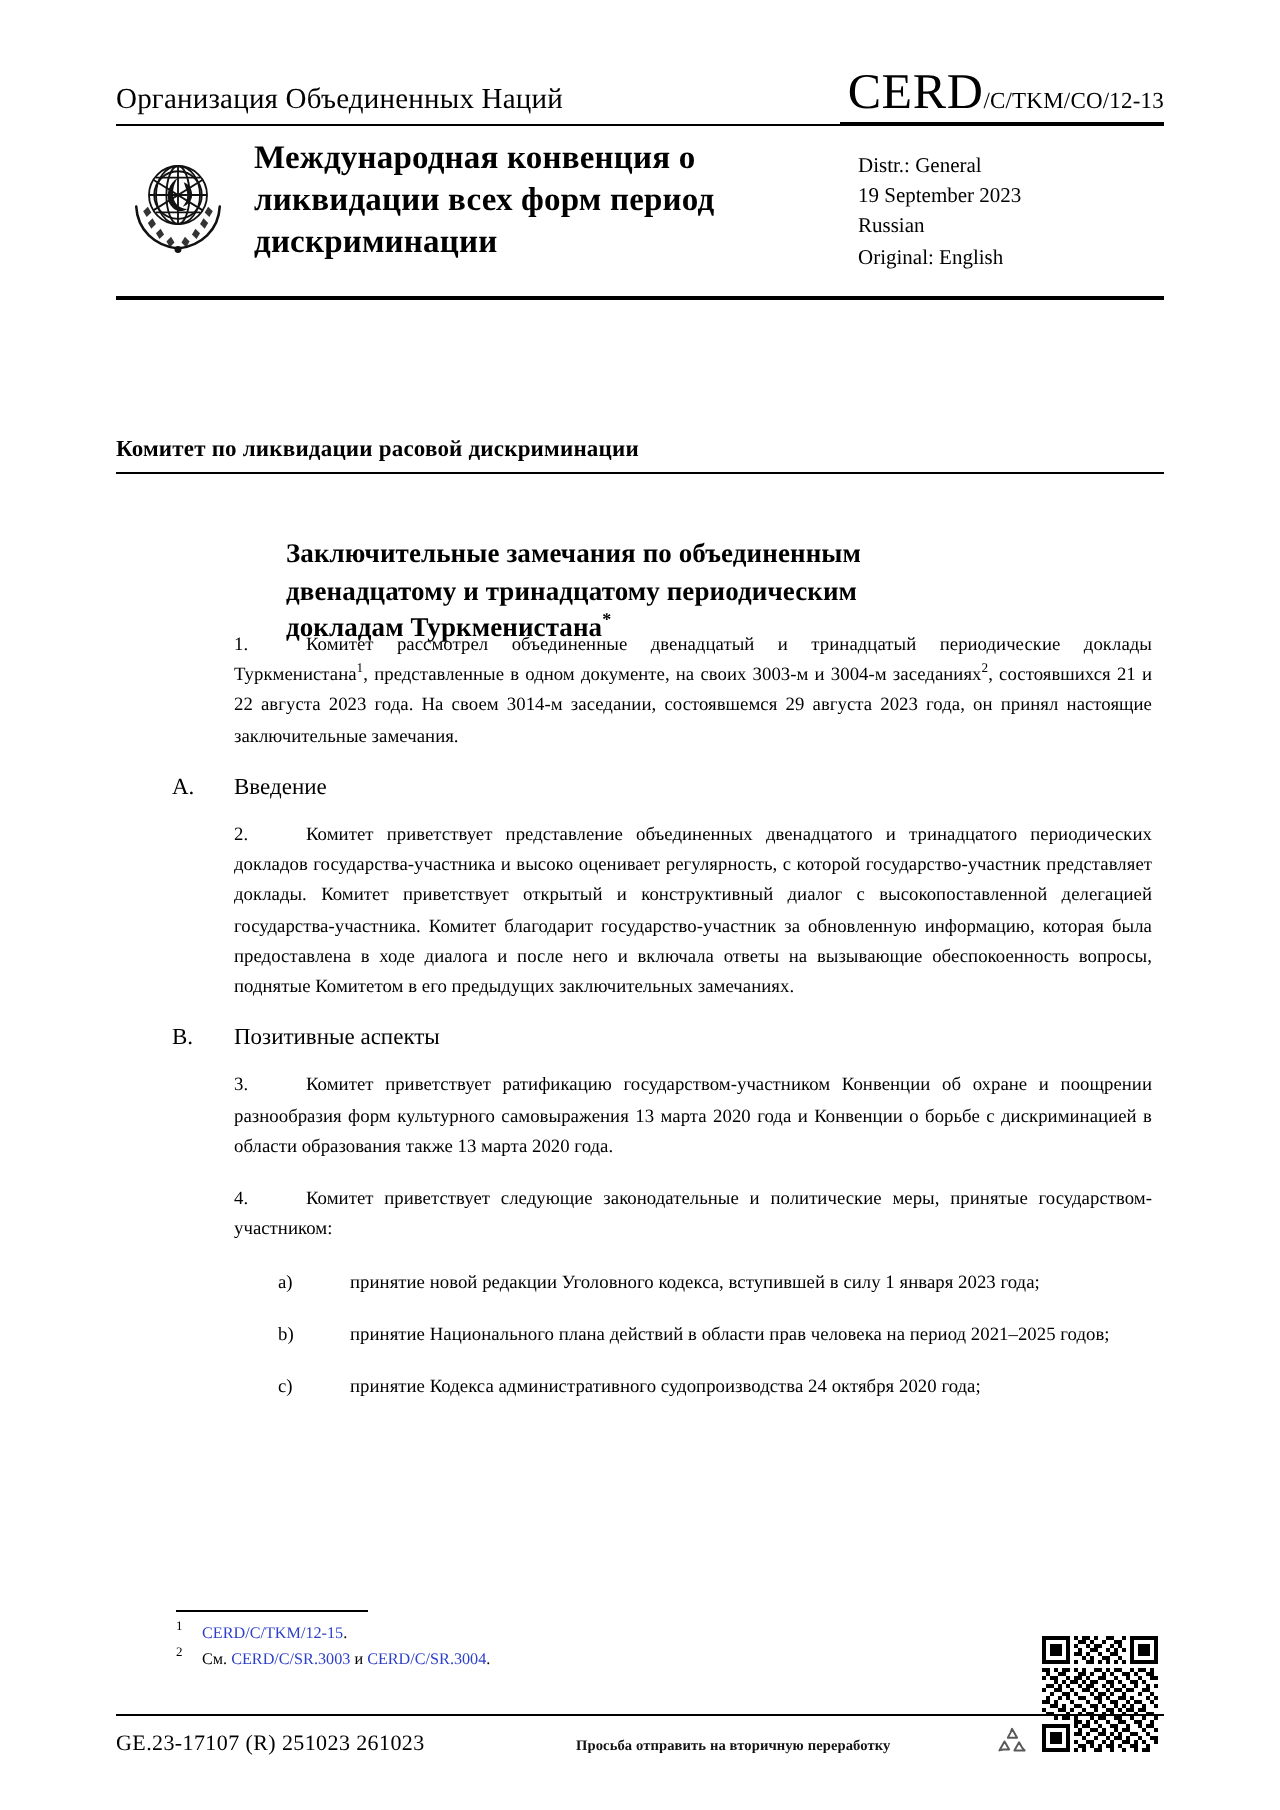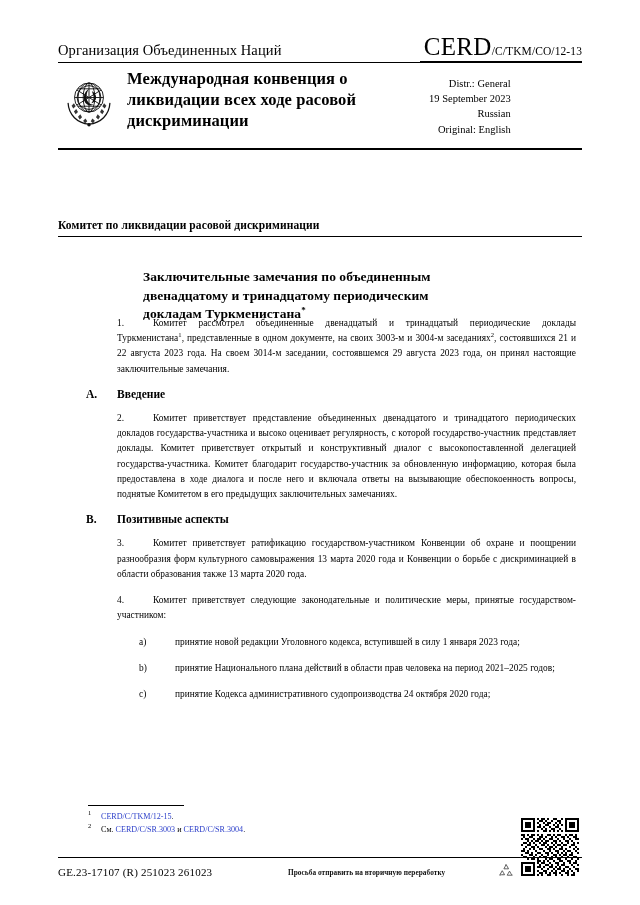--- a/index.html
+++ b/index.html
@@ -115,21 +115,20 @@
     letter-spacing: 0.1px;
     width: 280px;
   }
   .distr {
     margin-left: 22px;
     font-family: "Liberation Serif", "DejaVu Serif", serif;
     font-size: 10.5px;
     line-height: 1.45;
     padding-top: 8px;
     white-space: nowrap;
-    text-align: right;
   }
 
   
   .committee {
     position: absolute;
     left: 58px;
     top: 219px;
     font-weight: bold;
     font-size: 11.5px;
     letter-spacing: 0.1px;
@@ -185,21 +184,21 @@
     width: 36px;
     margin-left: 22px;
   }
   p.para sup {
     font-size: 6.6px;
     vertical-align: super;
     line-height: 0;
   }
 
   .sec-head {
-    font-weight: bold;
+    font-weight: normal;
     font-size: 11.5px;
     margin: 2px 0 11px 0;
     position: relative;
     left: -31px;
   }
   .sec-head .letter {
     display: inline-block;
     width: 31px;
   }
   .sec-a { margin-top: 6px; }
@@ -333,21 +332,21 @@
         <path d="M31 77 l4 -4 3 5 -4 4 z" opacity="0.85"></path>
         <path d="M40 84 l4 -4 3 5 -4 4 z" opacity="0.85"></path>
         <path d="M80 58 l-4 -4 -3 5 4 4 z" opacity="0.85"></path>
         <path d="M76 68 l-4 -4 -3 5 4 4 z" opacity="0.85"></path>
         <path d="M69 77 l-4 -4 -3 5 4 4 z" opacity="0.85"></path>
         <path d="M60 84 l-4 -4 -3 5 4 4 z" opacity="0.85"></path>
         <circle cx="50" cy="91" r="3"></circle>
       </g>
     </svg>
 
-    <div class="conv-title">Международная конвенция о ликвидации всех ходе расовой дискриминации</div>
+    <div class="conv-title">Международная конвенция о ликвидации всех форм период дискриминации</div>
 
     <div class="distr">
       <div>Distr.: General</div>
       <div>19 September 2023</div>
       <div>Russian</div>
       <div>Original: English</div>
     </div>
   </div>
 
   <div class="rule-bottom"></div>

